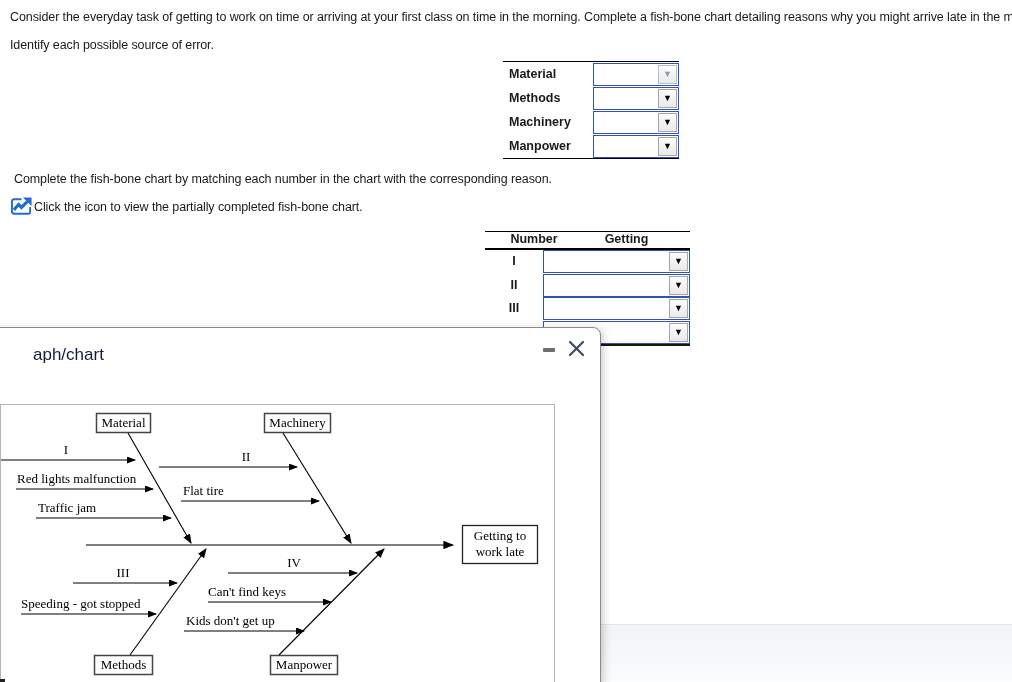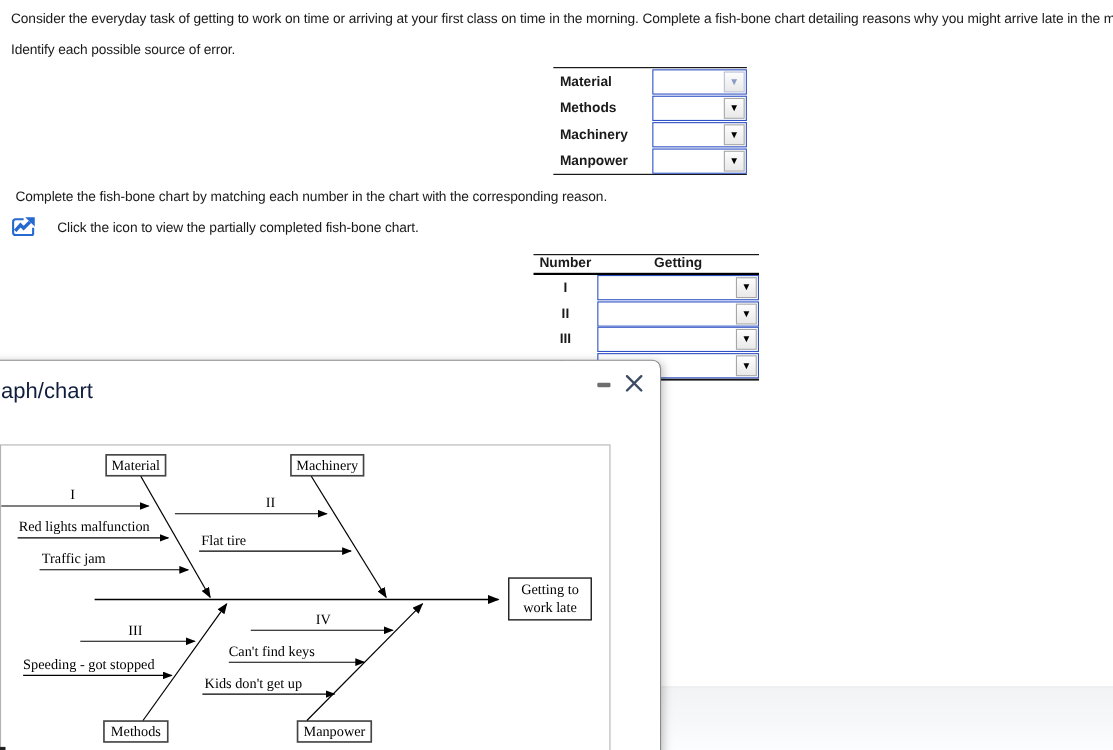--- a/index.html
+++ b/index.html
@@ -14,38 +14,38 @@
           display:flex;align-items:center;justify-content:center;font-size:9px;color:#000;line-height:1;}
   .dd-btn.muted{color:#8b9bc4;border-color:#b4bed4;}
   
   .src-table{left:503px;top:61px;width:176px;border-top:1px solid #000;border-bottom:1px solid #000;}
   .src-row{height:24px;position:relative;}
   .src-label{font-weight:bold;font-size:12.5px;line-height:24px;padding-left:6px;}
   .src-row .dd{position:absolute;right:0;top:0.5px;width:86px;}
   
   .match-table{left:485px;top:231px;width:205px;border-top:1px solid #000;}
   .match-head{display:flex;height:16px;border-bottom:2px solid #000;font-weight:bold;font-size:12.5px;}
-  .mh-num{width:58px;text-align:center;}
+  .mh-num{width:58px;text-align:center;margin-left:20px;}
   .mh-reason{flex:1;text-align:center;}
   .match-body{border-bottom:2px solid #161616;}
   .match-row{height:23.6px;position:relative;}
   .m-num{position:absolute;left:0;top:0;width:58px;text-align:center;line-height:23.6px;
          font-weight:600;font-size:12.5px;}
   .match-row .dd{position:absolute;left:58px;right:0;top:0;}
   
   .popup{left:-34px;top:327px;width:635px;height:423px;background:#fff;border:1px solid #8a8a8a;
          border-radius:8px;box-shadow:2px 2px 8px rgba(0,0,0,0.22);z-index:20;box-sizing:border-box;}
-  .popup-title{position:absolute;left:34px;top:17px;font-size:20px;color:#0f1e3d;}
+  .popup-title{position:absolute;left:34px;top:17px;font-size:17px;color:#0f1e3d;padding-left:32px;}
   .win-min{position:absolute;left:576px;top:20px;width:12px;height:4px;background:#6e6e6e;border-radius:1px;cursor:pointer;}
   .win-close{position:absolute;left:601px;top:12px;width:17px;height:17px;cursor:pointer;}
   .chart-area{position:absolute;left:33px;top:76px;width:555px;height:340px;border:1px solid #b3b3b3;
               box-sizing:border-box;background:#fff;overflow:hidden;}
   .fish-svg{position:absolute;left:0;top:0;}
   
-  .icon-line{left:10px;top:197px;display:flex;align-items:center;gap:19px;}
+  .icon-line{left:10px;top:197px;display:flex;align-items:center;gap:1px;}
   
   .time-bar{left:0;top:624px;width:1012px;height:58px;border-top:1px solid #e3e5e7;
             background:linear-gradient(180deg,#f2f3f5 0%,#f7f8f9 55%,#fcfdfe 100%);z-index:5;}
   .corner-dot{left:0;top:679px;width:5px;height:3px;background:#222;z-index:30;}
 </style>
 </head>
 <body>
 
 <div class="abs instr" style="left:10px;top:10px;">Consider the everyday task of getting to work on time or arriving at your first class on time in the morning. Complete a fish-bone chart detailing reasons why you might arrive late in the morning.</div>
 <div class="abs instr" style="left:10px;top:38px;">Identify each possible source of error.</div>

